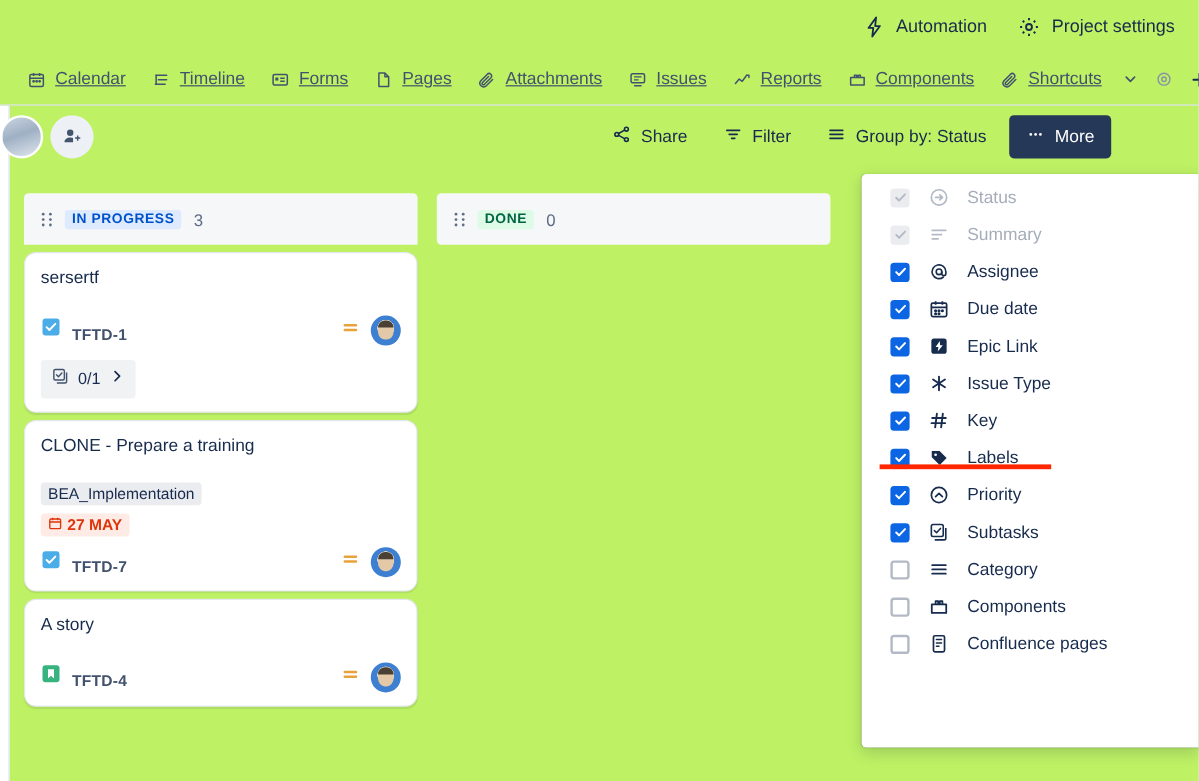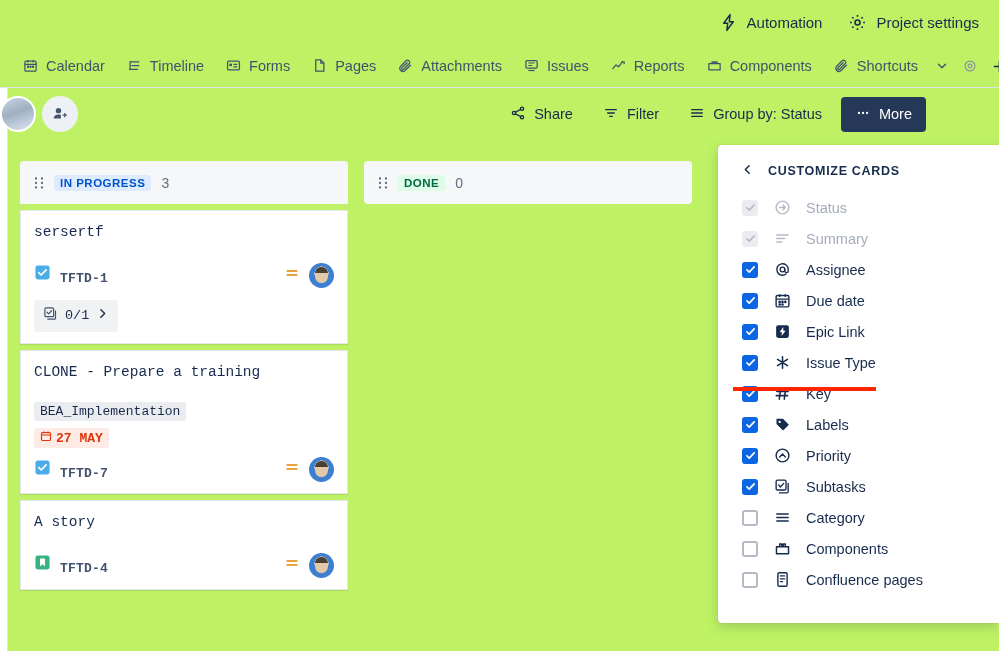--- a/index.html
+++ b/index.html
@@ -29,23 +29,23 @@
   }
   .topact .ic { display: flex; align-items: center; }
 
   
   .navstrip {
     position: absolute; left: 0; top: 45px; width: 999px; height: 43px;
     display: flex; align-items: center; padding-left: 12px; gap: 0px;
     border-bottom: 1px solid #DCE3EE;
   }
   .navtab {
-    display: flex; align-items: flex-start; gap: 8px;
+    display: flex; align-items: flex-end; gap: 8px;
     padding: 5px 11px; color: #42526E; font-size: 14.5px;
-    cursor: pointer; white-space: nowrap;
+    cursor: pointer; white-space: nowrap; text-decoration: underline;
   }
   .navtab .ic { display: flex; align-items: center; }
   .navcaret { padding: 5px 6px; cursor: pointer; display:flex; align-items:center; }
   .navdot { padding: 5px 8px; cursor: pointer; display:flex; align-items:center; }
   .navplus { padding: 5px 6px; cursor: pointer; display:flex; align-items:center; color:#172B4D; }
 
   
   .toolbar {
     position: absolute; left: 0; top: 89px; width: 942px; height: 50px;
     display: flex; align-items: center; padding: 0 16px;
@@ -89,24 +89,23 @@
     font-size: 11.5px; font-weight: bold; letter-spacing: 0.5px;
     padding: 2px 6px; border-radius: 3px;
   }
   .chip.inprogress { background: #DEEBFF; color: #0052CC; }
   .chip.done { background: #DDFBE6; color: #006644; }
   .cnt { font-size: 14px; color: #5E6C84; }
 
   .col-body { display: flex; flex-direction: column; gap: 6px; padding-top: 6px; }
 
   .card {
-    background: #ffffff; border: 1px solid #E4E7EC; border-radius: 0;
+    background: #ffffff; border: 1px solid #E4E7EC; border-radius: 10px;
     padding: 12px 13px 11px 13px; cursor: pointer;
     box-shadow: 0 1px 1px rgba(9,30,66,0.10);
-    font-family: Liberation Mono, monospace;
   }
   .card-title {
     font-size: 14.5px; color: #172B4D; line-height: 1.35; margin-bottom: 20px;
   }
   .epic-chip {
     display: inline-block; background: #EBECF0; color: #172B4D;
     font-size: 13px; padding: 2px 6px; border-radius: 3px; margin-bottom: 7px;
   }
   .due-chip {
     display: inline-flex; align-items: center; gap: 4px;
@@ -502,28 +501,20 @@
         </span>
         <span class="chip done">DONE</span>
         <span class="cnt">0</span>
       </div>
       <div class="col-body"></div>
     </div>
 
   </div>
 
   <div class="dropdown">
-    <div class="dd-head">
-      <span>
-        <svg width="13" height="13" viewBox="0 0 24 24" fill="none" stroke="#172B4D" stroke-width="2.8" stroke-linecap="round" stroke-linejoin="round">
-          <path d="M15 5l-7 7 7 7"></path>
-        </svg>
-      </span>
-      <span class="dd-title">CUSTOMIZE CARDS</span>
-    </div>
 
     <div class="dd-item disabled">
       <span class="cb muted">
         <svg width="11" height="11" viewBox="0 0 24 24" fill="none" stroke="#B3BAC5" stroke-width="3.4" stroke-linecap="round" stroke-linejoin="round">
             <path d="M4 12.6l5.2 5.2L20 6.4"></path>
           </svg>
       </span>
       <span class="dd-ic">
         <svg width="17" height="17" viewBox="0 0 24 24" fill="none" stroke="#B3BAC5" stroke-width="2" stroke-linecap="round" stroke-linejoin="round">
           <circle cx="12" cy="12" r="9"></circle>

